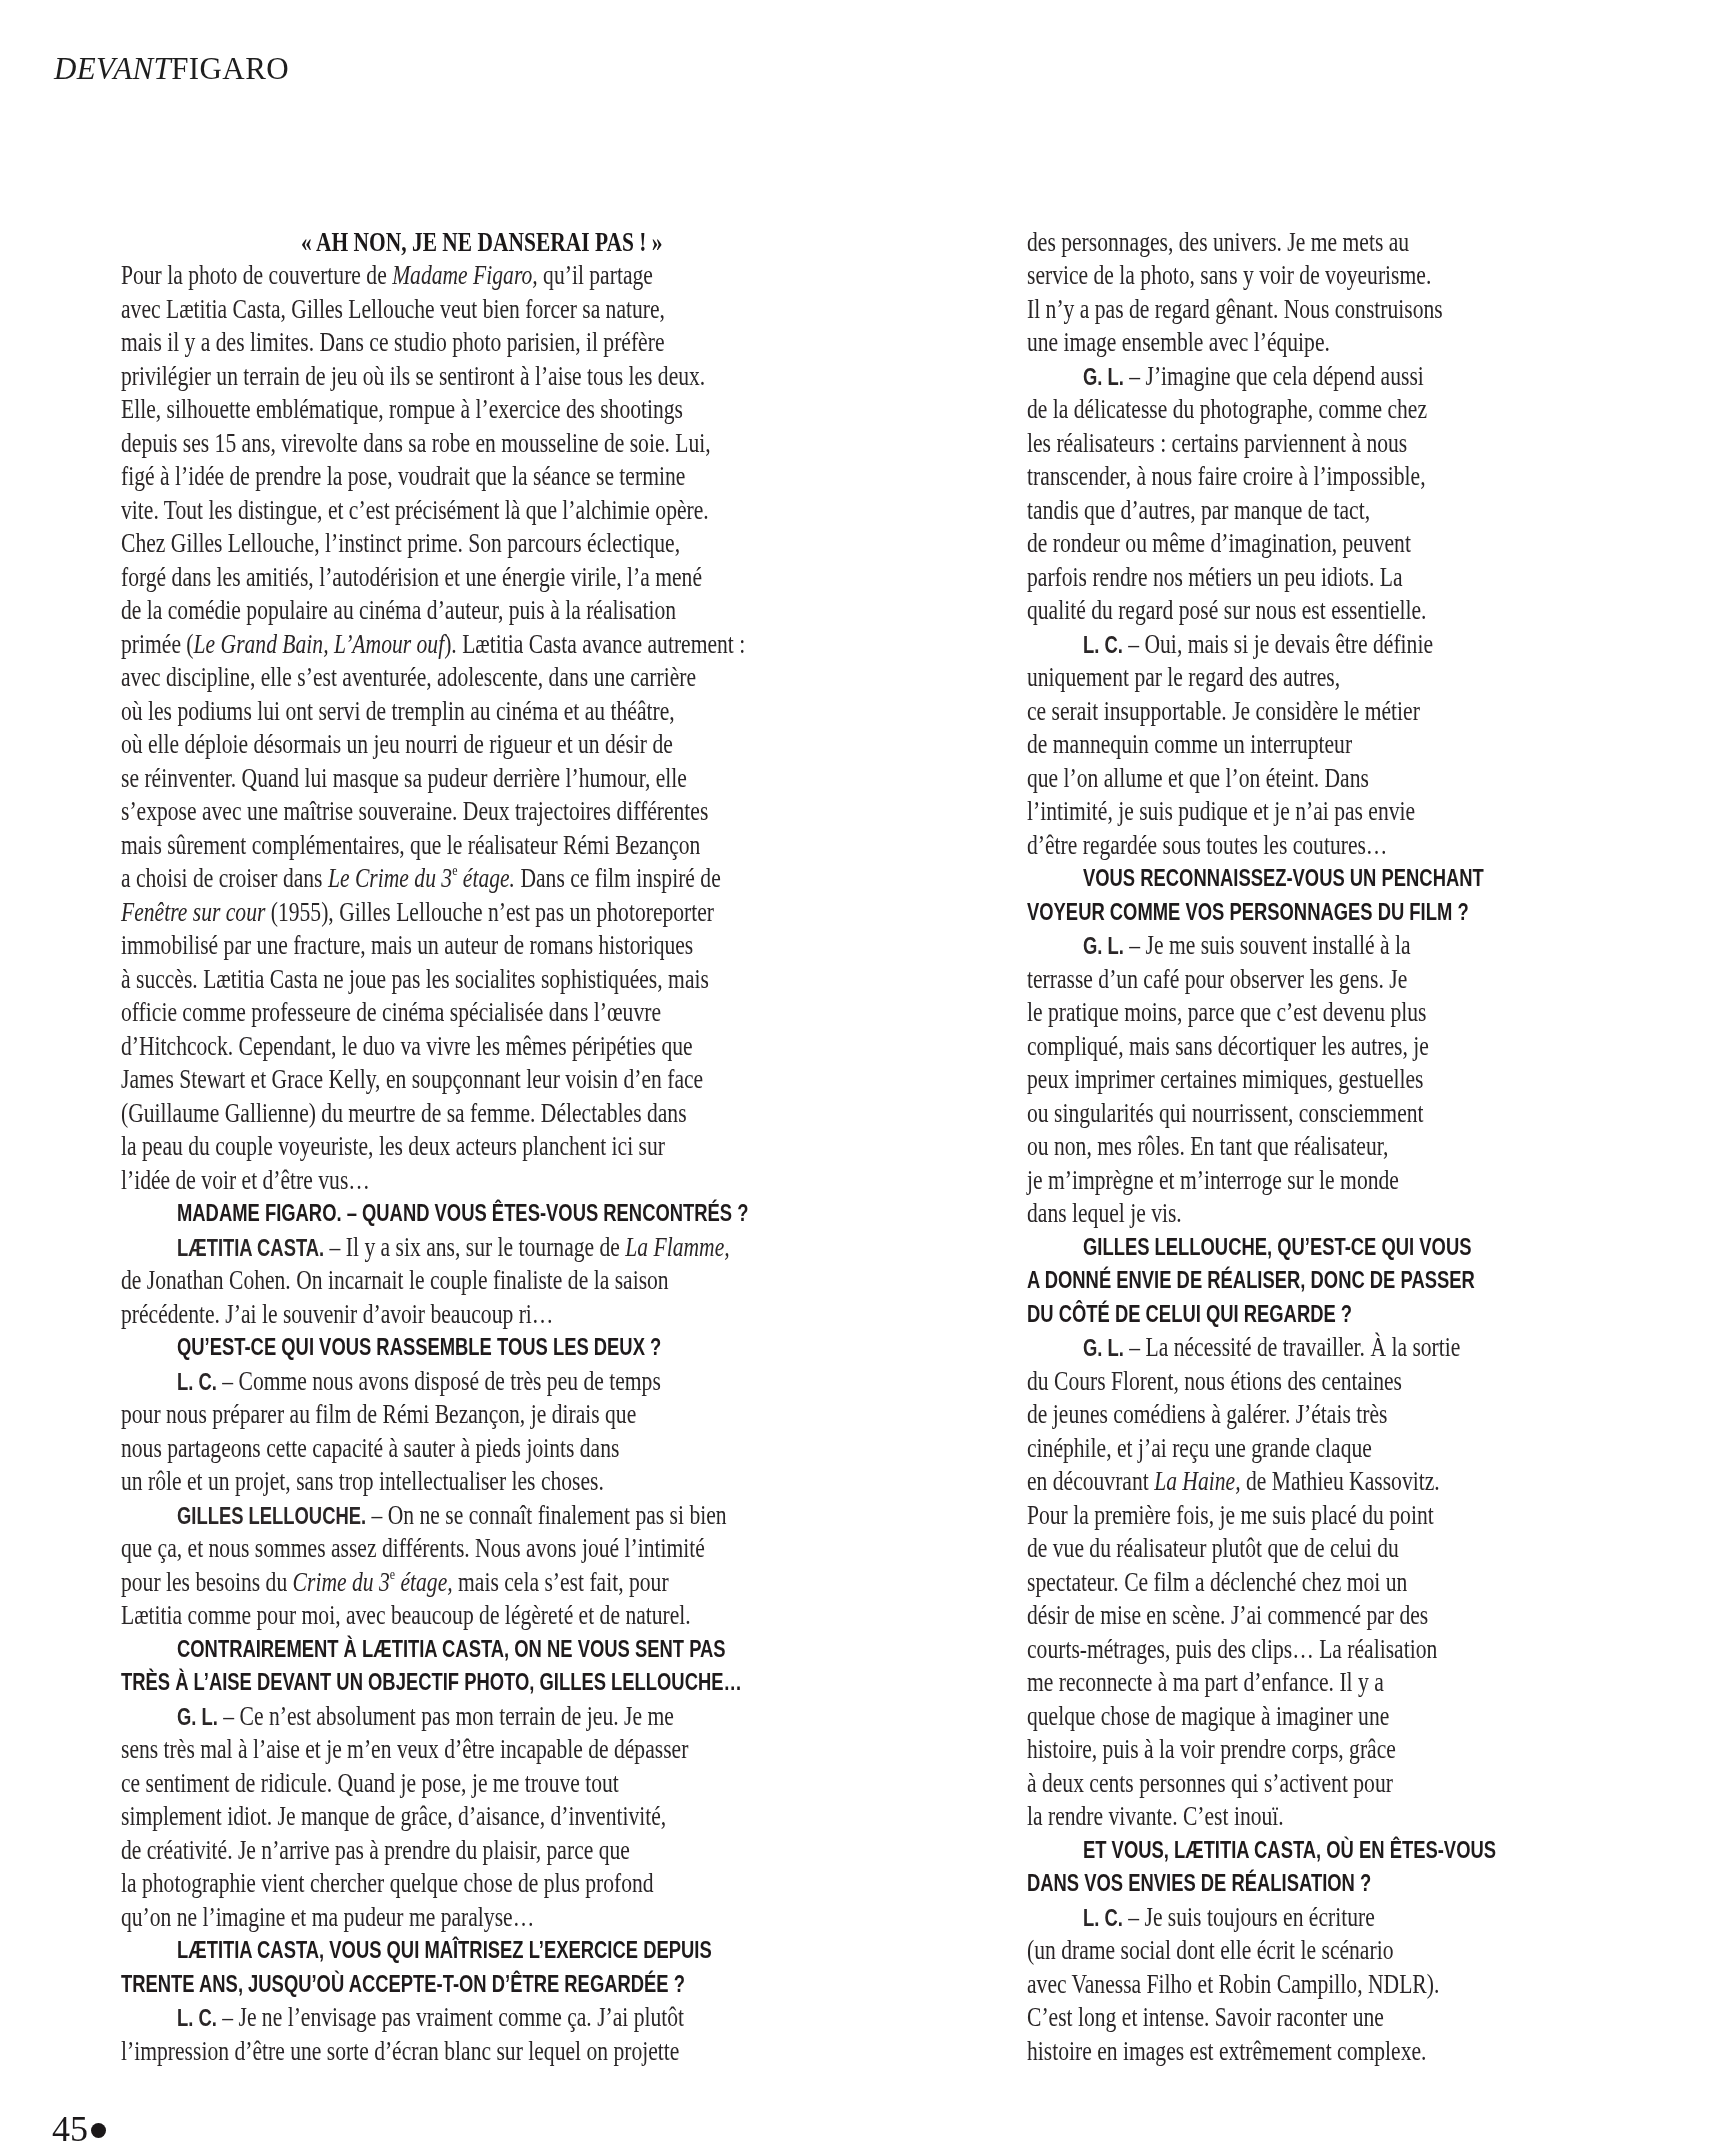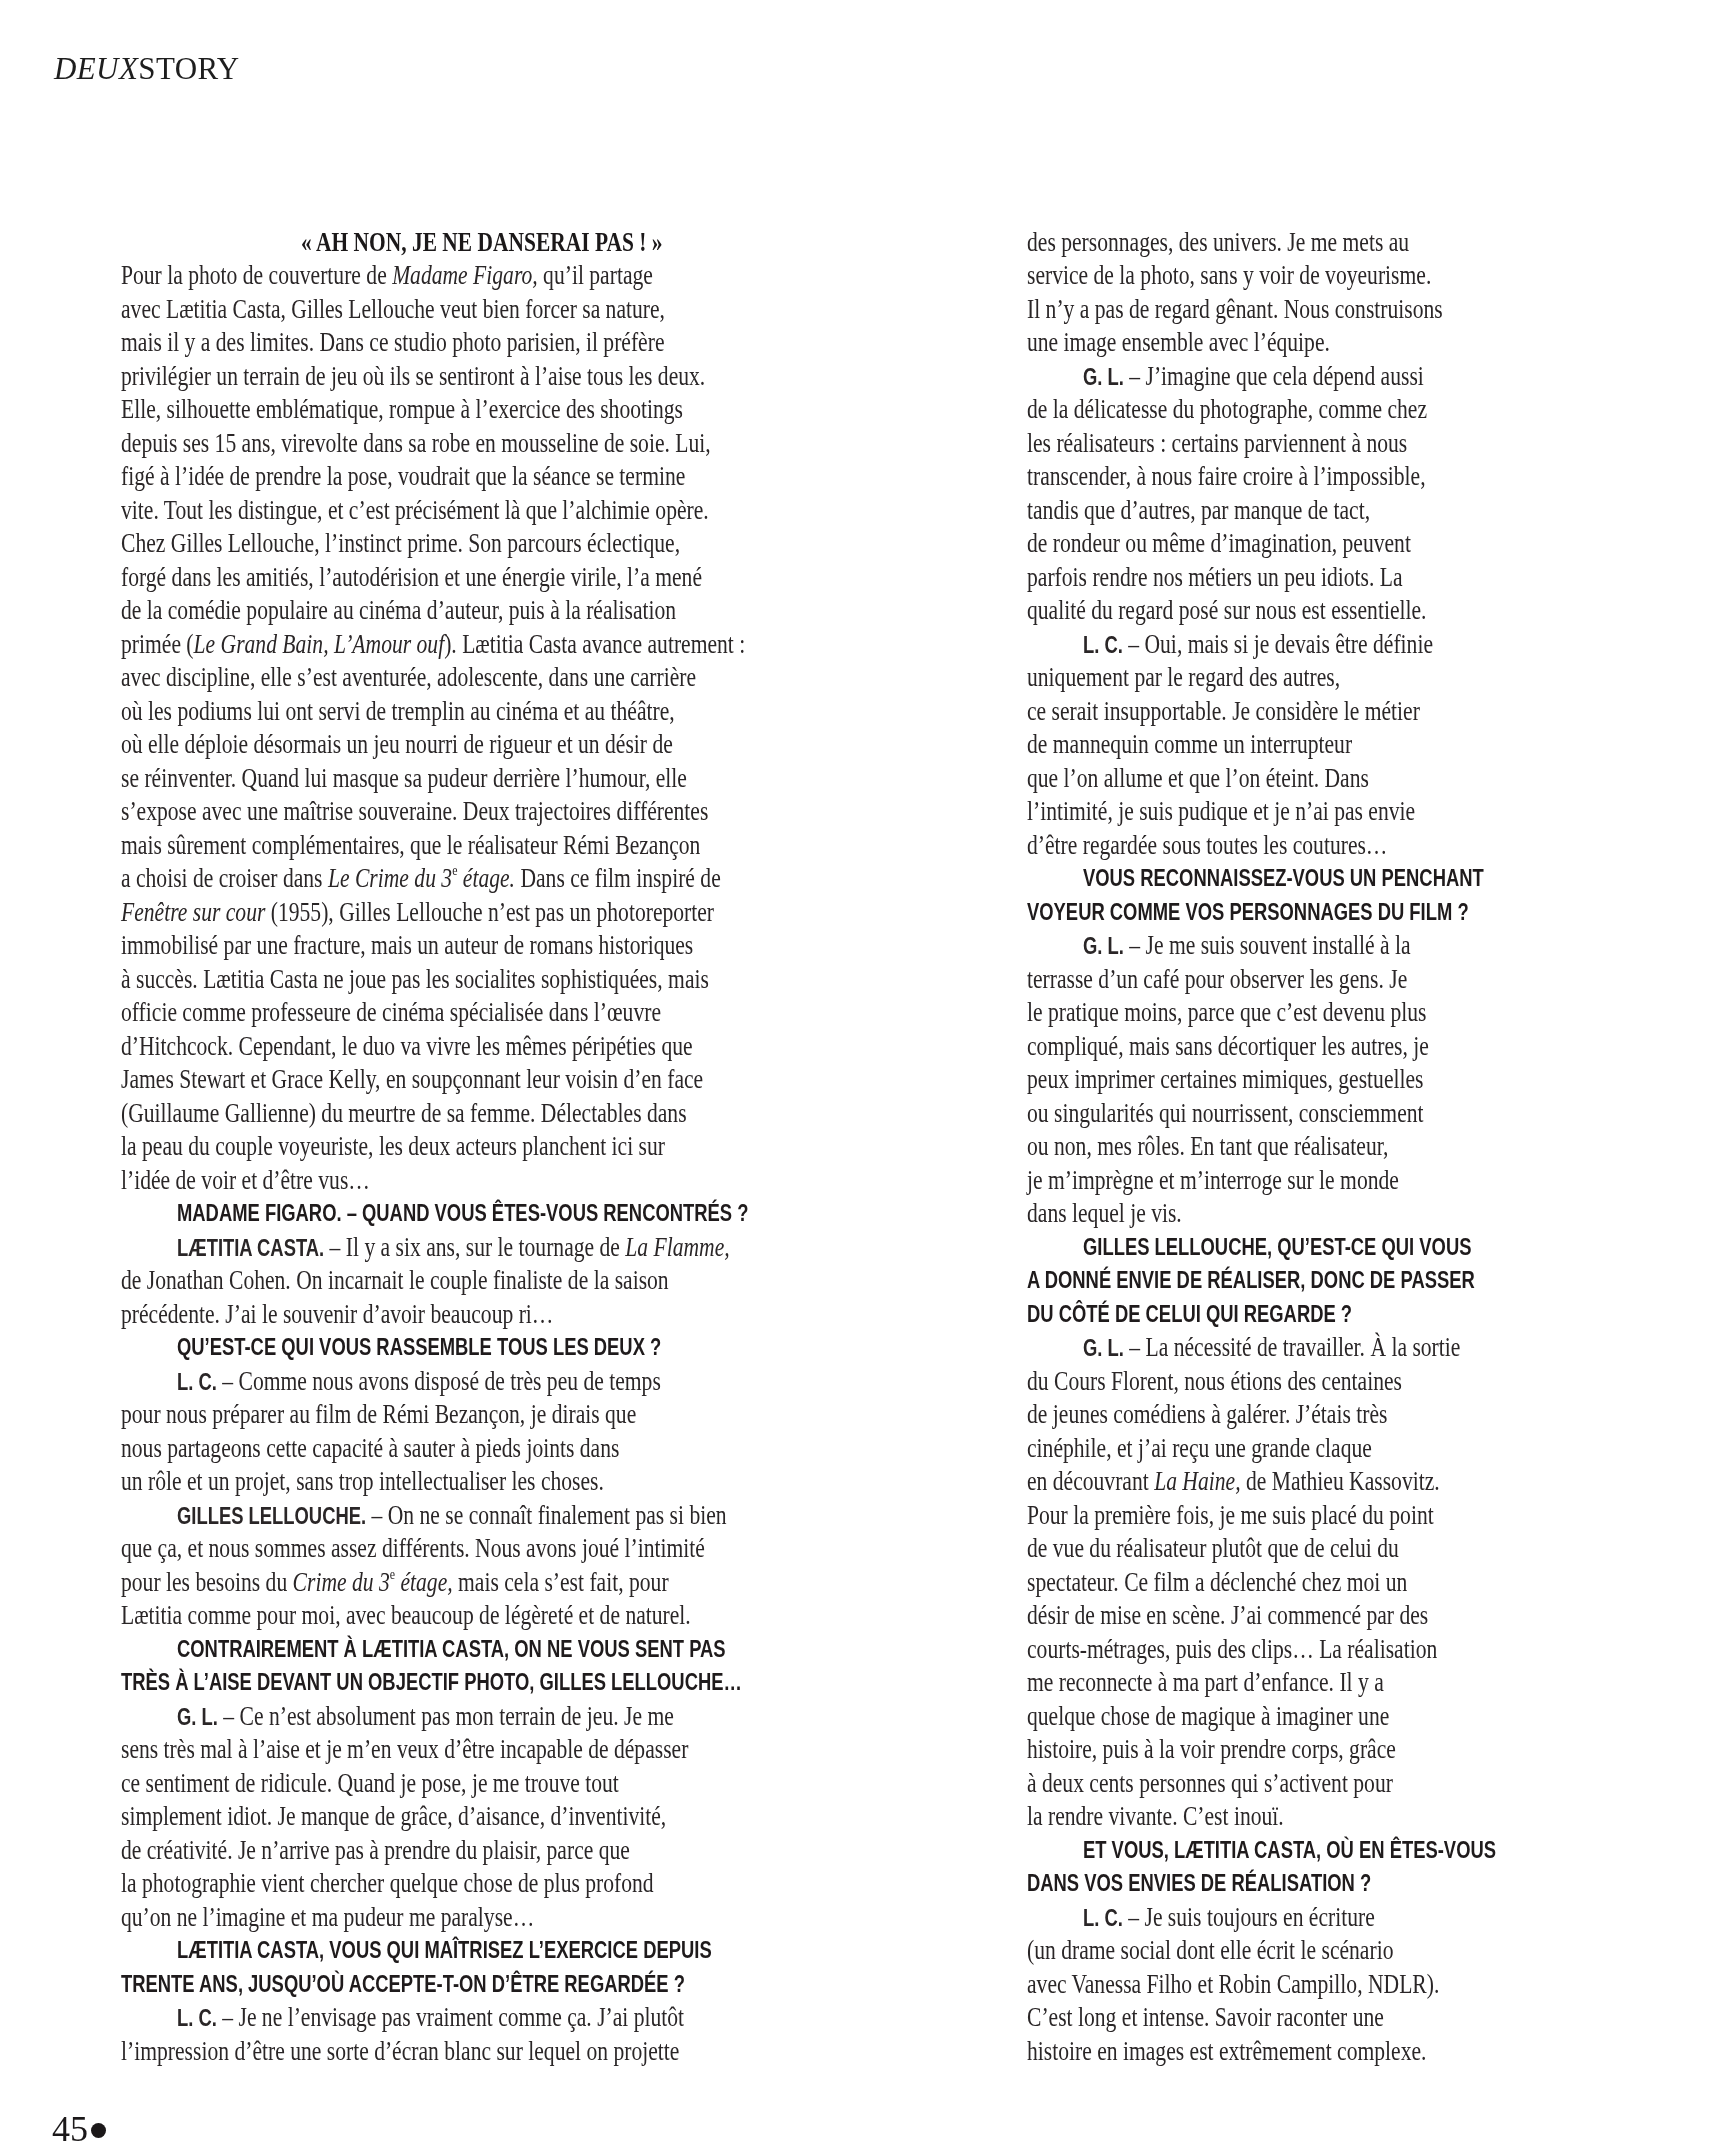--- a/index.html
+++ b/index.html
@@ -16,21 +16,21 @@
   .line .sp { font-family: "Liberation Sans", sans-serif; font-weight: bold; font-size: 23px; }
   .line i { font-style: italic; }
   .line sup { font-size: 0.55em; line-height: 0; vertical-align: 0.8em; }
   .heading { position: absolute; left: 0; width: 925px; top: 225px; text-align: center; font-family: "Liberation Serif", serif; font-weight: bold; font-size: 27.5px; line-height: 34px; white-space: nowrap; transform-origin: 0 50%; transform: scaleX(0.78); color: #1b1819; }
   .folio { position: absolute; left: 52px; top: 2108px; font-family: "Liberation Serif", serif; font-size: 36px; line-height: 43px; color: #1b1819; white-space: nowrap; }
   .folio .dot { display: inline-block; width: 15.5px; height: 15.5px; border-radius: 50%; background: #1b1819; margin-left: 2.6px; vertical-align: 2.6px; }
 </style>
 </head>
 <body>
 
-<div class="kicker"><span class="it">DEUX</span><span>STORY</span></div>
+<div class="kicker"><span class="it">DEVANT</span><span>FIGARO</span></div>
 
 <div class="col col-left">
   <div class="heading">« AH NON, JE NE DANSERAI PAS ! »</div>
   <div id="left-lines">
       <div class="line" style="top: 258px;"><span>Pour la photo de couverture de </span><i>Madame Figaro,</i><span> qu’il partage</span></div>
       <div class="line" style="top: 292px;"><span>avec Lætitia Casta, Gilles Lellouche veut bien forcer sa nature,</span></div>
       <div class="line" style="top: 325px;"><span>mais il y a des limites. Dans ce studio photo parisien, il préfère</span></div>
       <div class="line" style="top: 359px;"><span>privilégier un terrain de jeu où ils se sentiront à l’aise tous les deux.</span></div>
       <div class="line" style="top: 392px;"><span>Elle, silhouette emblématique, rompue à l’exercice des shootings</span></div>
       <div class="line" style="top: 426px;"><span>depuis ses 15 ans, virevolte dans sa robe en mousseline de soie. Lui,</span></div>

